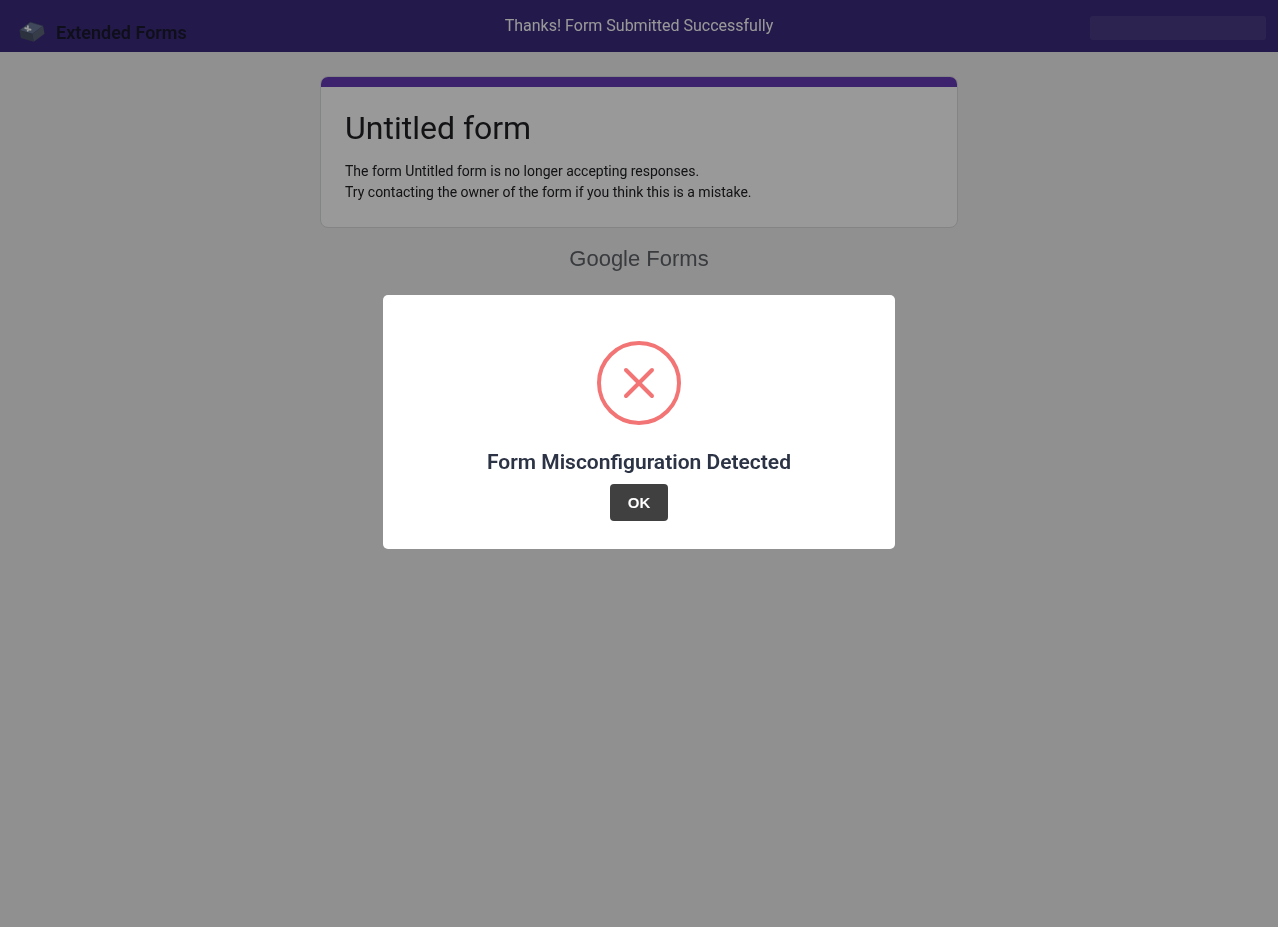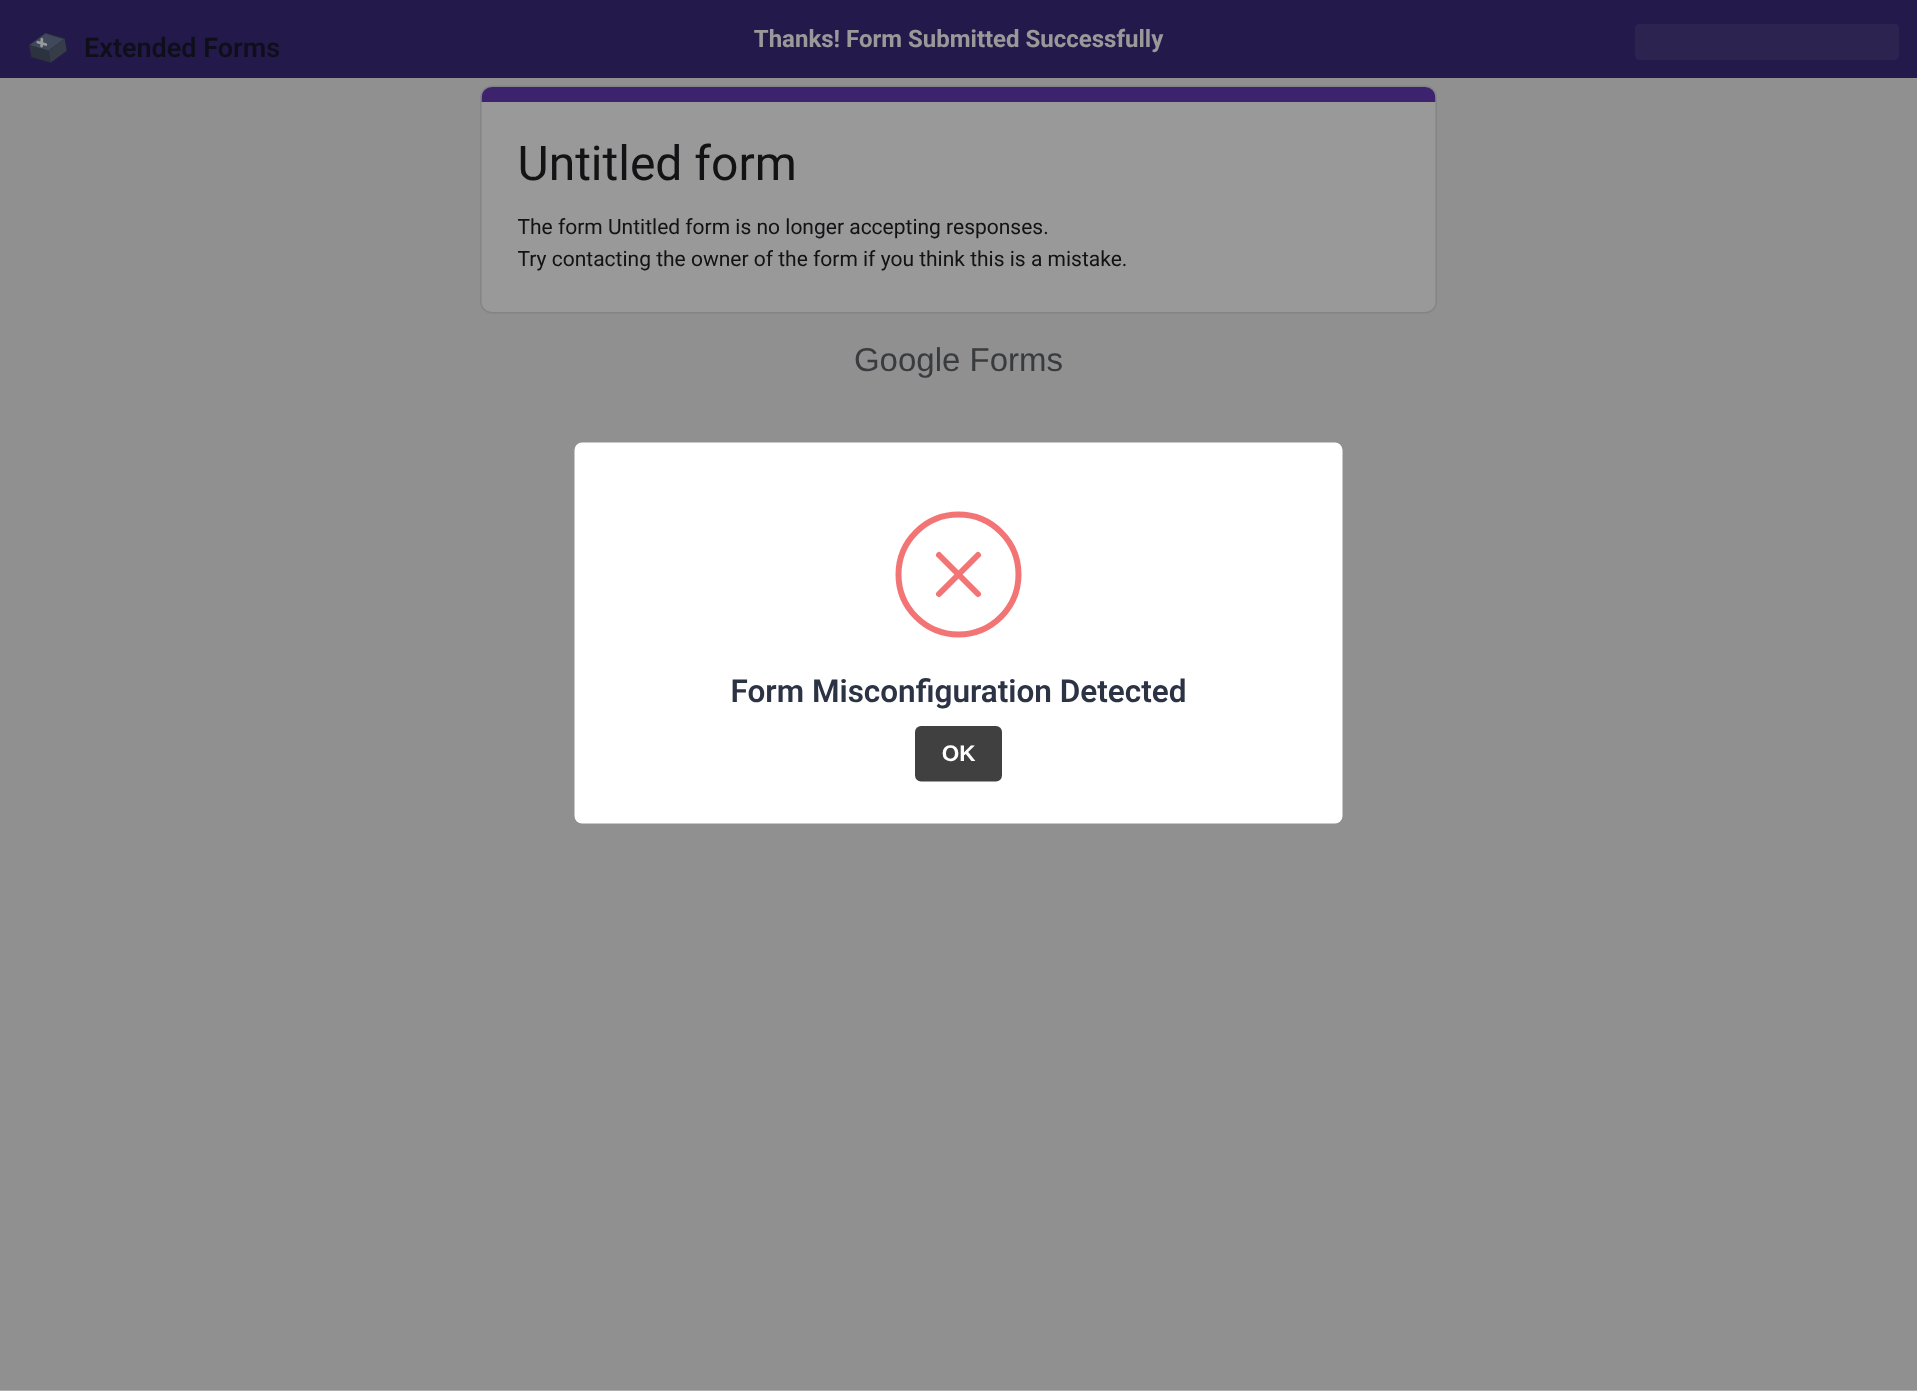--- a/index.html
+++ b/index.html
@@ -40,33 +40,33 @@
       color: #1a1a2e;
       font-size: 18px;
       font-weight: 600;
     }
     .header-title {
       position: absolute;
       left: 50%;
       transform: translateX(-50%);
       color: #fff;
       font-size: 16px;
-      font-weight: 700;
+      font-weight: 400;
     }
     .header-right {
       position: absolute;
       right: 12px;
       width: 176px;
       height: 24px;
       background: rgba(255,255,255,0.08);
       border-radius: 3px;
     }
     .content-area {
       background: #f0f0f0;
-      padding-top: 5px;
+      padding-top: 24px;
       min-height: calc(100% - 64px);
     }
     .form-card {
       width: 638px;
       margin: 0 auto;
       background: #fff;
       border-radius: 8px;
       overflow: hidden;
       border: 1px solid #dadce0;
     }

